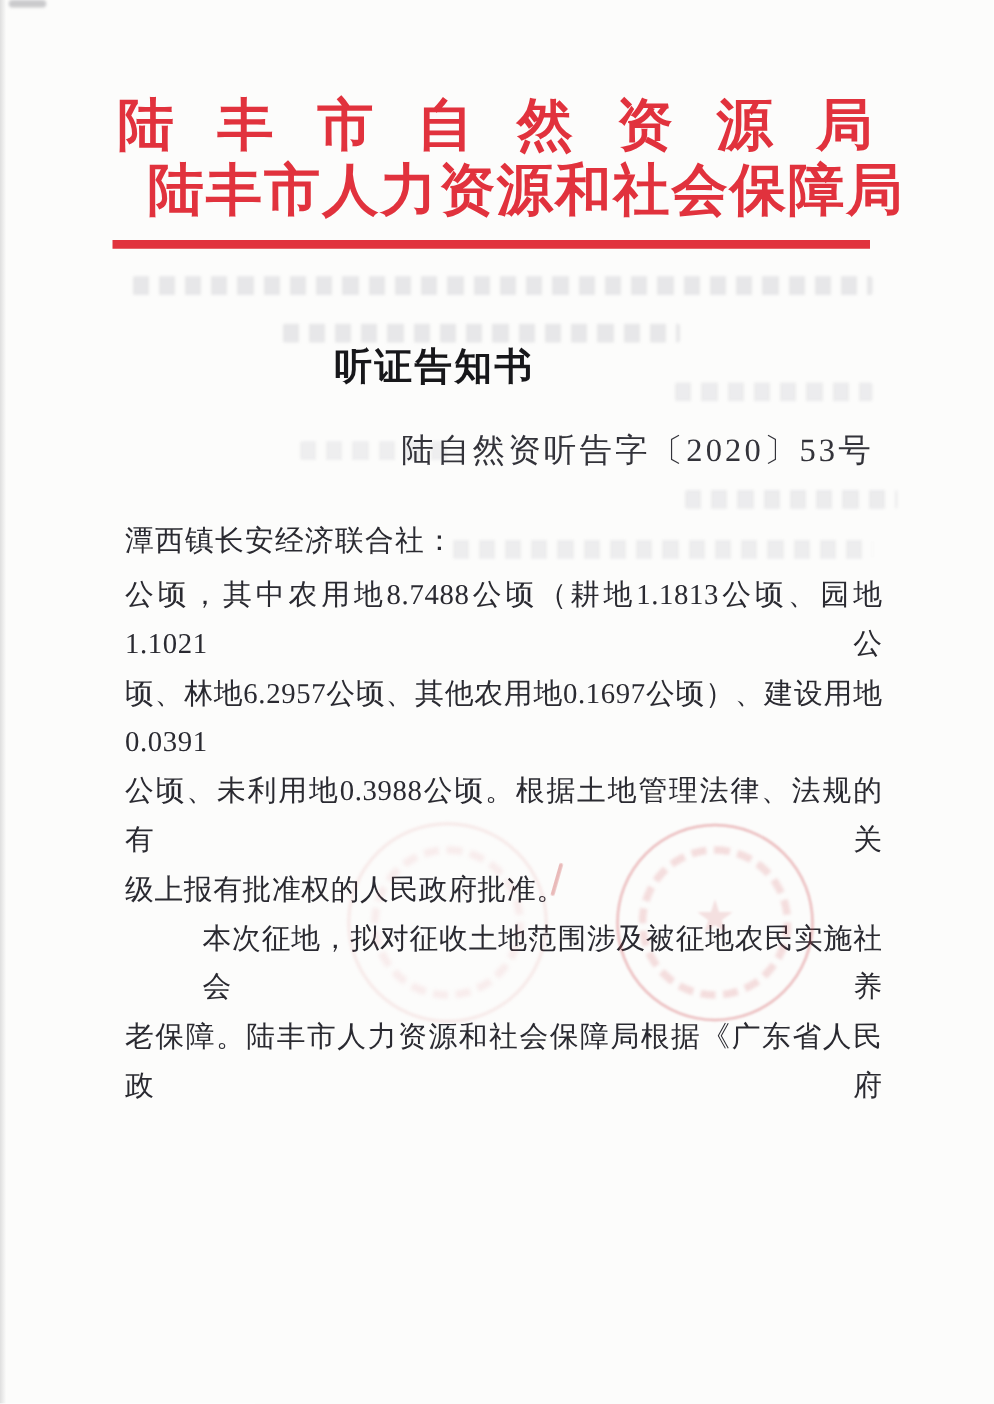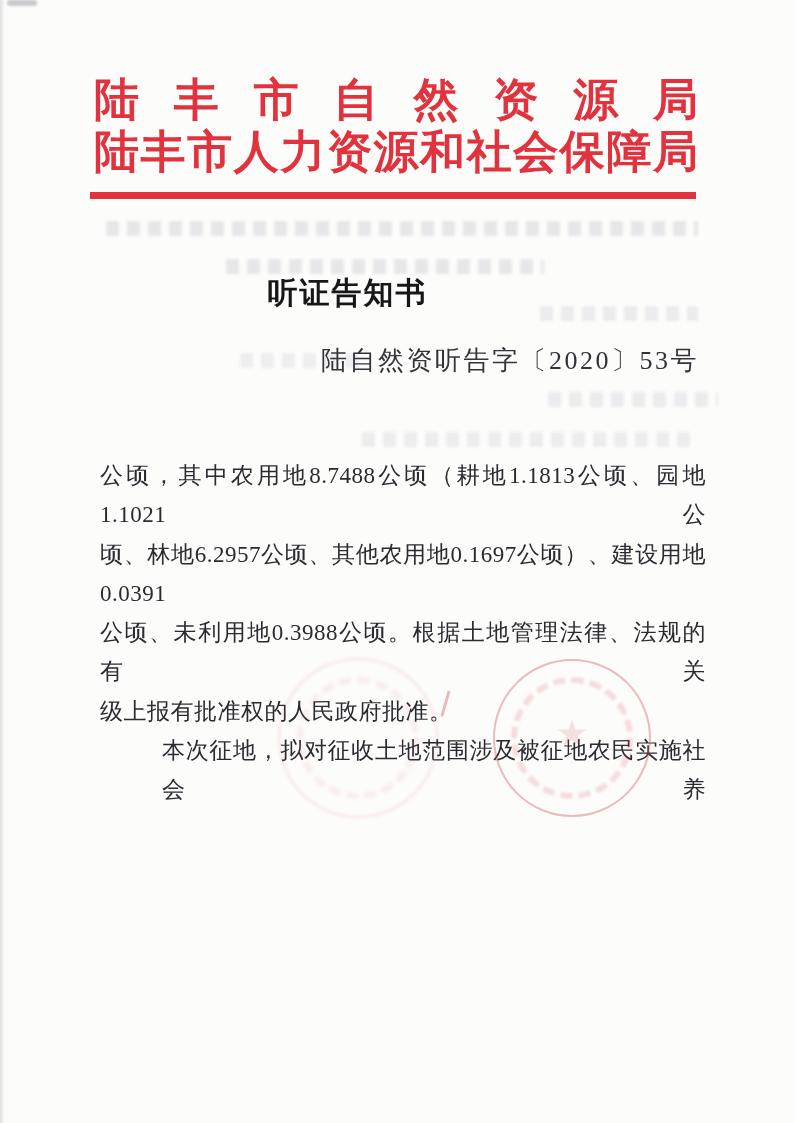--- a/index.html
+++ b/index.html
@@ -18,21 +18,21 @@
 
   
   .agency{
     position:absolute;left:94px;width:604px;
     font-weight:700;color:var(--accent);
     font-size:45px;line-height:1;
     text-align:justify;text-align-last:justify;
     white-space:nowrap;
   }
   .agency-1{top:78px;}
-  .agency-2{top:130px;}
+  .agency-2{top:130px;margin-left:24px;}
   .rule{position:absolute;left:90px;top:192px;width:606px;height:7px;background:var(--accent);}
 
   
   .bleed{
     position:absolute;height:15px;border-radius:2px;
     background:repeating-linear-gradient(90deg,
       rgba(125,125,140,.16) 0 13px, rgba(125,125,140,0) 13px 21px);
     filter:blur(1.4px);
   }
   .bleed-1{top:221px;left:106px;width:592px;}
@@ -118,26 +118,28 @@
   <div class="bleed bleed-2"></div>
   <div class="bleed bleed-3"></div>
   <div class="bleed bleed-4"></div>
   <div class="bleed bleed-5"></div>
   <div class="bleed bleed-6"></div>
 
   <h1 class="doc-title">听证告知书</h1>
 
   <div class="doc-number">陆自然资听告字〔2020〕53号</div>
 
+  <div class="salutation">潭西镇长安经济联合社：</div>
 
   <div class="body">
       <div class="body-line fill">公顷，其中农用地8.7488公顷（耕地1.1813公顷、园地1.1021公</div>
       <div class="body-line fill">顷、林地6.2957公顷、其他农用地0.1697公顷）、建设用地0.0391</div>
       <div class="body-line fill">公顷、未利用地0.3988公顷。根据土地管理法律、法规的有关</div>
       <div class="body-line">级上报有批准权的人民政府批准。</div>
       <div class="body-line fill indent">本次征地，拟对征收土地范围涉及被征地农民实施社会养</div>
+      <div class="body-line fill">老保障。陆丰市人力资源和社会保障局根据《广东省人民政府</div>
     </div>
 
   <div class="seal seal-left"></div>
   <div class="seal seal-main"></div>
   <div class="seal-stroke"></div>
 
 </div>
 
 </body></html>

